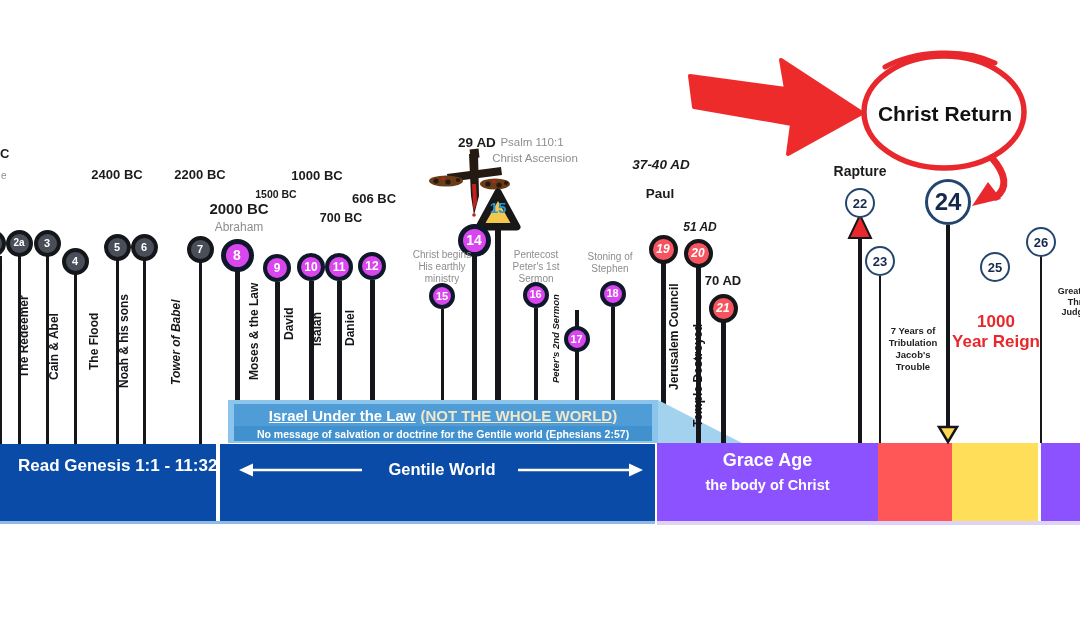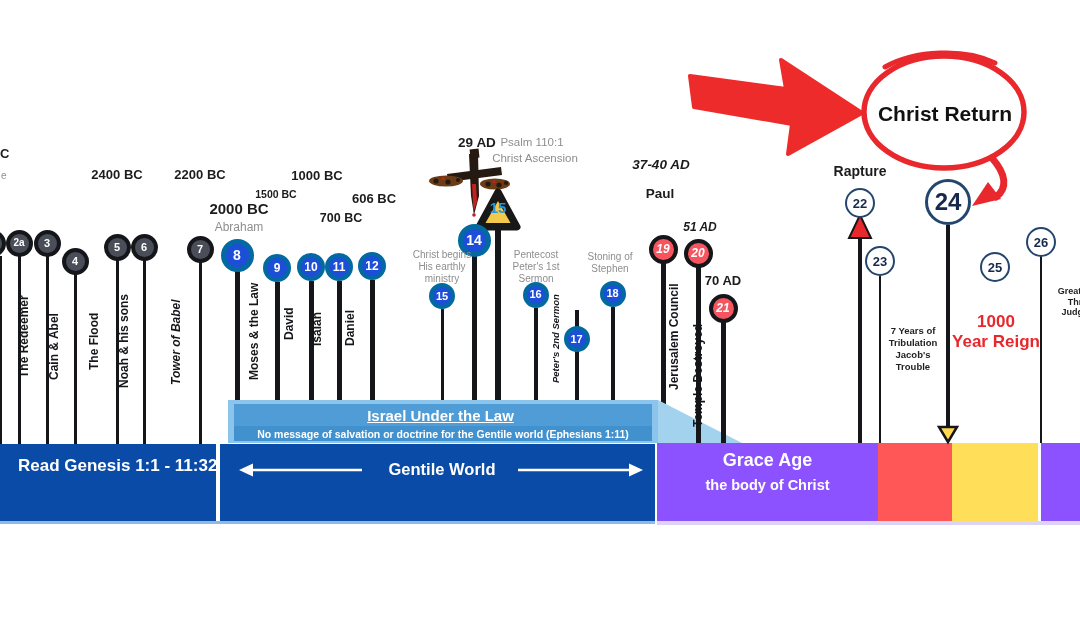--- a/index.html
+++ b/index.html
@@ -19,21 +19,21 @@
       display:flex;align-items:center;justify-content:center;font-weight:bold;font-size:15px;}
   .banner-head .t1{color:#fff;text-decoration:underline;margin-right:5px;}
   .banner-head .t2{color:#f2e8c9;text-decoration:underline;}
   .banner-sub{position:absolute;left:234px;top:426px;width:418px;height:15px;background:#4191cf;
       color:#fff;font-weight:bold;font-size:10.5px;display:flex;align-items:center;justify-content:center;}
   
   .stem{position:absolute;background:#15161a;}
   .pin{position:absolute;border-radius:50%;display:flex;align-items:center;justify-content:center;
        color:#fff;font-weight:bold;box-sizing:border-box;line-height:1;}
   .pin.dark{background:#494e59;border:4px solid #15161a;width:27px;height:27px;font-size:11px;}
-  .pin.blue{background:#1d4ed8;border:4px solid #0369a1;width:28px;height:28px;font-size:12px;}
+  .pin.blue{background:#d946ef;border:4px solid #0f172a;width:28px;height:28px;font-size:12px;}
   .pin.blue.sm{width:26px;height:26px;font-size:11px;}
   .pin.big{width:33px;height:33px;border-width:5px;font-size:14px;}
   .pin.red{background:#f6545f;border:4px solid #15161a;width:29px;height:29px;font-style:italic;font-size:12px;}
   .pin.open{background:#fff;border:2px solid #24456e;color:#16294d;width:30px;height:30px;font-size:13px;}
   .pin.open.huge{width:46px;height:46px;border-width:3px;font-size:24px;}
   
   .txt{position:absolute;color:#1c1c1c;}
   .b{font-weight:bold;}
   .i{font-style:italic;}
   .c{text-align:center;}
@@ -54,22 +54,23 @@
 <div class="bar bar-purple" style="left:657px;width:221px;"></div>
 <div class="bar bar-red" style="left:878px;width:74px;"></div>
 <div class="bar bar-yellow" style="left:952px;width:86px;"></div>
 <div class="bar bar-purple" style="left:1041px;width:39px;"></div>
 <div class="strip" style="left:0;width:655px;background:#8fbae5;"></div>
 <div class="strip" style="left:657px;width:423px;background:#dcd3f7;height:4px;"></div>
 
 <div class="banner-outer"></div>
 <div class="banner-head">
   <span class="t1">Israel Under the Law</span>
+  <span class="t2">(NOT THE WHOLE WORLD)</span>
 </div>
-<div class="banner-sub">No message of salvation or doctrine for the Gentile world  (Ephesians 1:11)</div>
+<div class="banner-sub">No message of salvation or doctrine for the Gentile world  (Ephesians 2:57)</div>
 
 <div class="stem" style="left:660.5px;top:263px;width:5px;height:180px;"></div>
 
 <svg class="abs" style="left:0;top:0;" width="1080" height="630">
   <polygon points="658,400 658,443 742,443" fill="#a3d2ef"></polygon>
 </svg>
 
 <div class="stem" style="left:-1px;top:256px;width:3px;height:188px;"></div>
 <div class="stem" style="left:17.5px;top:256px;width:3px;height:188px;"></div>
 <div class="stem" style="left:45.5px;top:256px;width:3px;height:188px;"></div>

